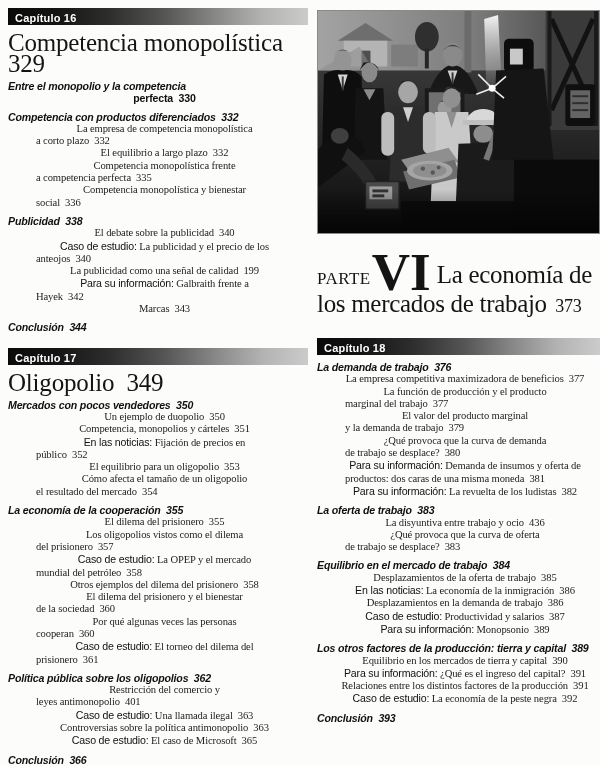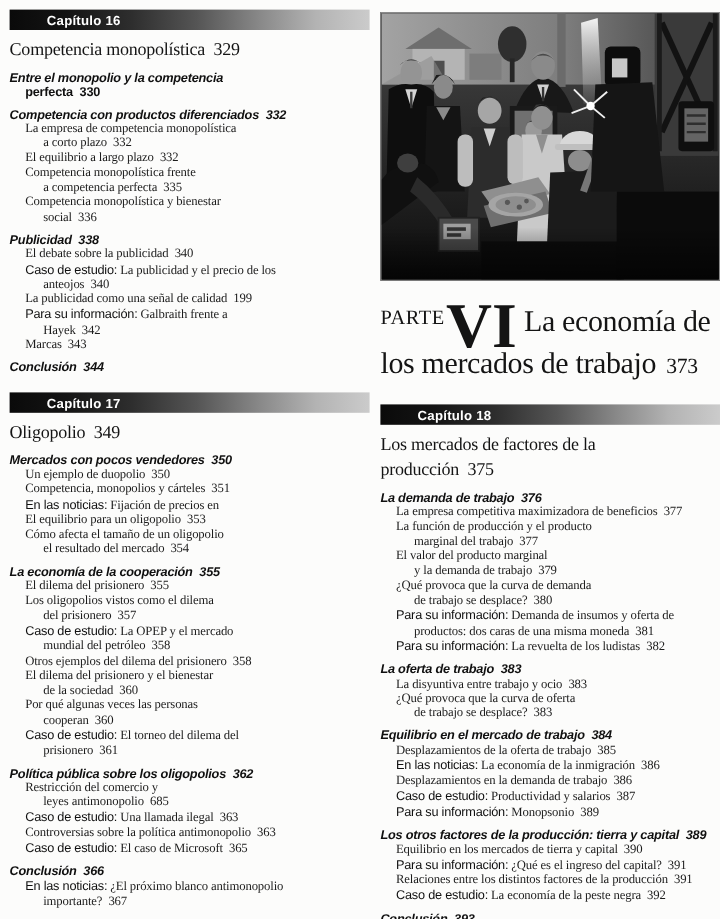--- a/index.html
+++ b/index.html
@@ -6,47 +6,46 @@
   html,body { width:600px; height:766px; }
   body { background:#fcfcfb; overflow:hidden; }
   .page { display:flex; width:600px; padding:8px 0 0 8px; gap:9px;
           font-family:"Liberation Serif", serif; color:#1c1c1c; }
   .col-left  { width:300px; flex:none; }
   .col-right { width:283px; flex:none; }
 
   
   .chapbar { height:17px; line-height:17px; width:100%;
     background:linear-gradient(90deg,#0a0a0a 0%,#141414 16%,#2e2e2e 34%,#555555 52%,#8a8a8a 70%,#b3b3b3 85%,#cbcbcb 100%);
-    padding-left:24px;
   }
   .chapbar-label { color:#ffffff; font-family:"Liberation Sans", sans-serif;
     font-size:11px; font-weight:bold; padding-left:7px; letter-spacing:.2px; }
 
-  .chaptitle { font-size:15px; line-height:21px; color:#141414;
+  .chaptitle { font-size:25px; line-height:21px; color:#141414;
     margin:7px 0 5px; letter-spacing:-0.2px; white-space:pre-wrap; }
 
   .entries { }
   .ln { font-size:10.6px; line-height:12.3px; white-space:pre-wrap;
         letter-spacing:-0.12px; }
-  .i1 { padding-left:13px; }
+  .i1 { padding-left:13px;text-align:center; }
   .i2 { padding-left:28px; }
   .h  { font-family:"Liberation Sans", sans-serif; font-weight:bold;
         color:#101010; letter-spacing:-0.18px; }
   .h.i0 { margin-top:6px;font-style:italic; }
   .pfx { font-family:"Liberation Sans", sans-serif; font-weight:normal;
          color:#101010; letter-spacing:-0.18px; }
 
   
   .painting-wrap { width:283px; height:224px; margin-top:2px; background:#111;
                    border:1px solid #8a8a8a; }
   .painting-wrap svg { display:block; width:100%; height:100%; }
 
   
   .part { margin-top:21px; color:#141414; }
-  .part-line1 { display:flex; align-items:flex-start; white-space:pre; }
+  .part-line1 { display:flex; align-items:flex-end; white-space:pre; }
   .part-kicker { font-size:17px; letter-spacing:.5px; }
   .part-numeral { font-size:53px; line-height:34px; margin:0 6px 0 1px;font-weight:bold; }
   .part-rest, .part-line2 { font-size:25px; letter-spacing:-0.3px; }
   .part-line2 { line-height:29px; white-space:pre-wrap; }
   .part-page { font-size:18px; }
 
   .chapters-right .chapter:first-child { margin-top:17px; }
   .col-left .chapter + .chapter { margin-top:14px; }
 </style>
 </head>
@@ -81,39 +80,40 @@
         </div>
       </section>
       <section class="chapter">
         <div class="chapbar"><span class="chapbar-label">Capítulo 17</span></div>
         <div class="chaptitle"><div class="chaptitle-line">Oligopolio  349</div></div>
         <div class="entries">
           <div class="ln i0 h">Mercados con pocos vendedores  350</div>
           <div class="ln i1">Un ejemplo de duopolio  350</div>
           <div class="ln i1">Competencia, monopolios y cárteles  351</div>
           <div class="ln i1"><span class="pfx">En las noticias:</span> Fijación de precios en</div>
+          <div class="ln i2">público  352</div>
           <div class="ln i1">El equilibrio para un oligopolio  353</div>
           <div class="ln i1">Cómo afecta el tamaño de un oligopolio</div>
           <div class="ln i2">el resultado del mercado  354</div>
           <div class="ln i0 h">La economía de la cooperación  355</div>
           <div class="ln i1">El dilema del prisionero  355</div>
           <div class="ln i1">Los oligopolios vistos como el dilema</div>
           <div class="ln i2">del prisionero  357</div>
           <div class="ln i1"><span class="pfx">Caso de estudio:</span> La OPEP y el mercado</div>
           <div class="ln i2">mundial del petróleo  358</div>
           <div class="ln i1">Otros ejemplos del dilema del prisionero  358</div>
           <div class="ln i1">El dilema del prisionero y el bienestar</div>
           <div class="ln i2">de la sociedad  360</div>
           <div class="ln i1">Por qué algunas veces las personas</div>
           <div class="ln i2">cooperan  360</div>
           <div class="ln i1"><span class="pfx">Caso de estudio:</span> El torneo del dilema del</div>
           <div class="ln i2">prisionero  361</div>
           <div class="ln i0 h">Política pública sobre los oligopolios  362</div>
           <div class="ln i1">Restricción del comercio y</div>
-          <div class="ln i2">leyes antimonopolio  685</div>
+          <div class="ln i2">leyes antimonopolio  401</div>
           <div class="ln i1"><span class="pfx">Caso de estudio:</span> Una llamada ilegal  363</div>
           <div class="ln i1">Controversias sobre la política antimonopolio  363</div>
           <div class="ln i1"><span class="pfx">Caso de estudio:</span> El caso de Microsoft  365</div>
           <div class="ln i0 h">Conclusión  366</div>
           <div class="ln i1"><span class="pfx">En las noticias:</span> ¿El próximo blanco antimonopolio</div>
           <div class="ln i2">importante?  367</div>
         </div>
       </section>
     </div>
 
@@ -241,35 +241,34 @@
     </div>
 
     <div class="part">
       <div class="part-line1"><span class="part-kicker">PARTE</span><span class="part-numeral">VI</span><span class="part-rest">La economía de</span></div>
       <div class="part-line2"><span>los mercados de trabajo</span><span class="part-page">  <span>373</span></span></div>
     </div>
 
     <div class="chapters-right">
         <section class="chapter">
           <div class="chapbar"><span class="chapbar-label">Capítulo 18</span></div>
-          <div class="chaptitle"><div class="chaptitle-line">Los mercados de factores de la</div><div class="chaptitle-line">producción  375</div></div>
           <div class="entries">
             <div class="ln i0 h">La demanda de trabajo  376</div>
             <div class="ln i1">La empresa competitiva maximizadora de beneficios  377</div>
             <div class="ln i1">La función de producción y el producto</div>
             <div class="ln i2">marginal del trabajo  377</div>
             <div class="ln i1">El valor del producto marginal</div>
             <div class="ln i2">y la demanda de trabajo  379</div>
             <div class="ln i1">¿Qué provoca que la curva de demanda</div>
             <div class="ln i2">de trabajo se desplace?  380</div>
             <div class="ln i1"><span class="pfx">Para su información:</span> Demanda de insumos y oferta de</div>
             <div class="ln i2">productos: dos caras de una misma moneda  381</div>
             <div class="ln i1"><span class="pfx">Para su información:</span> La revuelta de los ludistas  382</div>
             <div class="ln i0 h">La oferta de trabajo  383</div>
-            <div class="ln i1">La disyuntiva entre trabajo y ocio  383</div>
+            <div class="ln i1">La disyuntiva entre trabajo y ocio  436</div>
             <div class="ln i1">¿Qué provoca que la curva de oferta</div>
             <div class="ln i2">de trabajo se desplace?  383</div>
             <div class="ln i0 h">Equilibrio en el mercado de trabajo  384</div>
             <div class="ln i1">Desplazamientos de la oferta de trabajo  385</div>
             <div class="ln i1"><span class="pfx">En las noticias:</span> La economía de la inmigración  386</div>
             <div class="ln i1">Desplazamientos en la demanda de trabajo  386</div>
             <div class="ln i1"><span class="pfx">Caso de estudio:</span> Productividad y salarios  387</div>
             <div class="ln i1"><span class="pfx">Para su información:</span> Monopsonio  389</div>
             <div class="ln i0 h">Los otros factores de la producción: tierra y capital  389</div>
             <div class="ln i1">Equilibrio en los mercados de tierra y capital  390</div>

